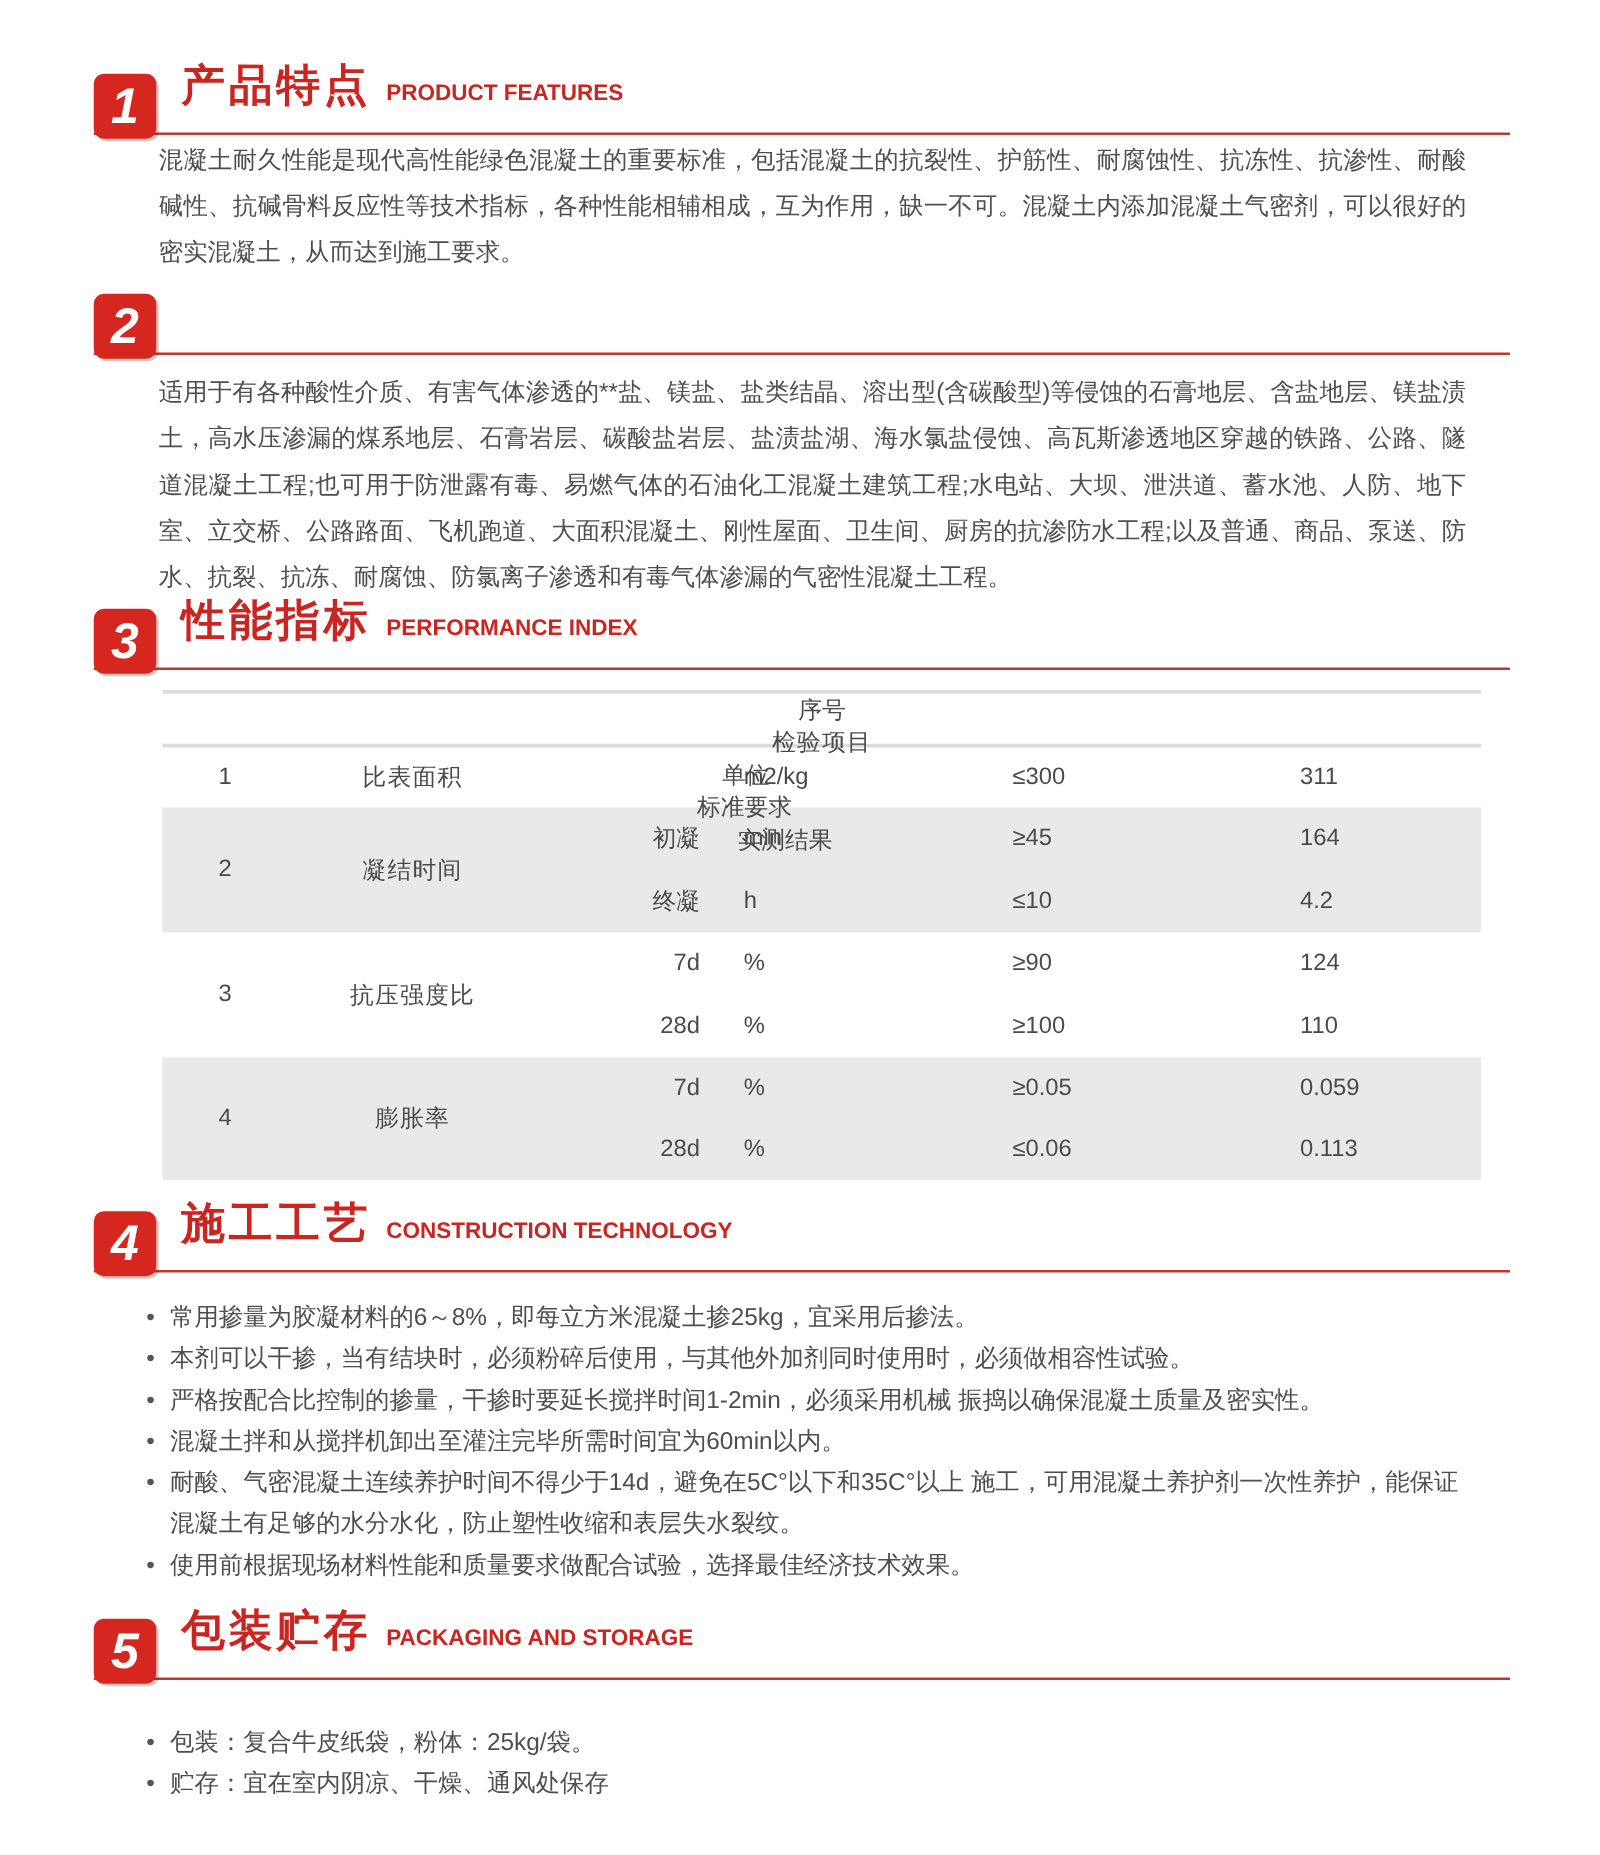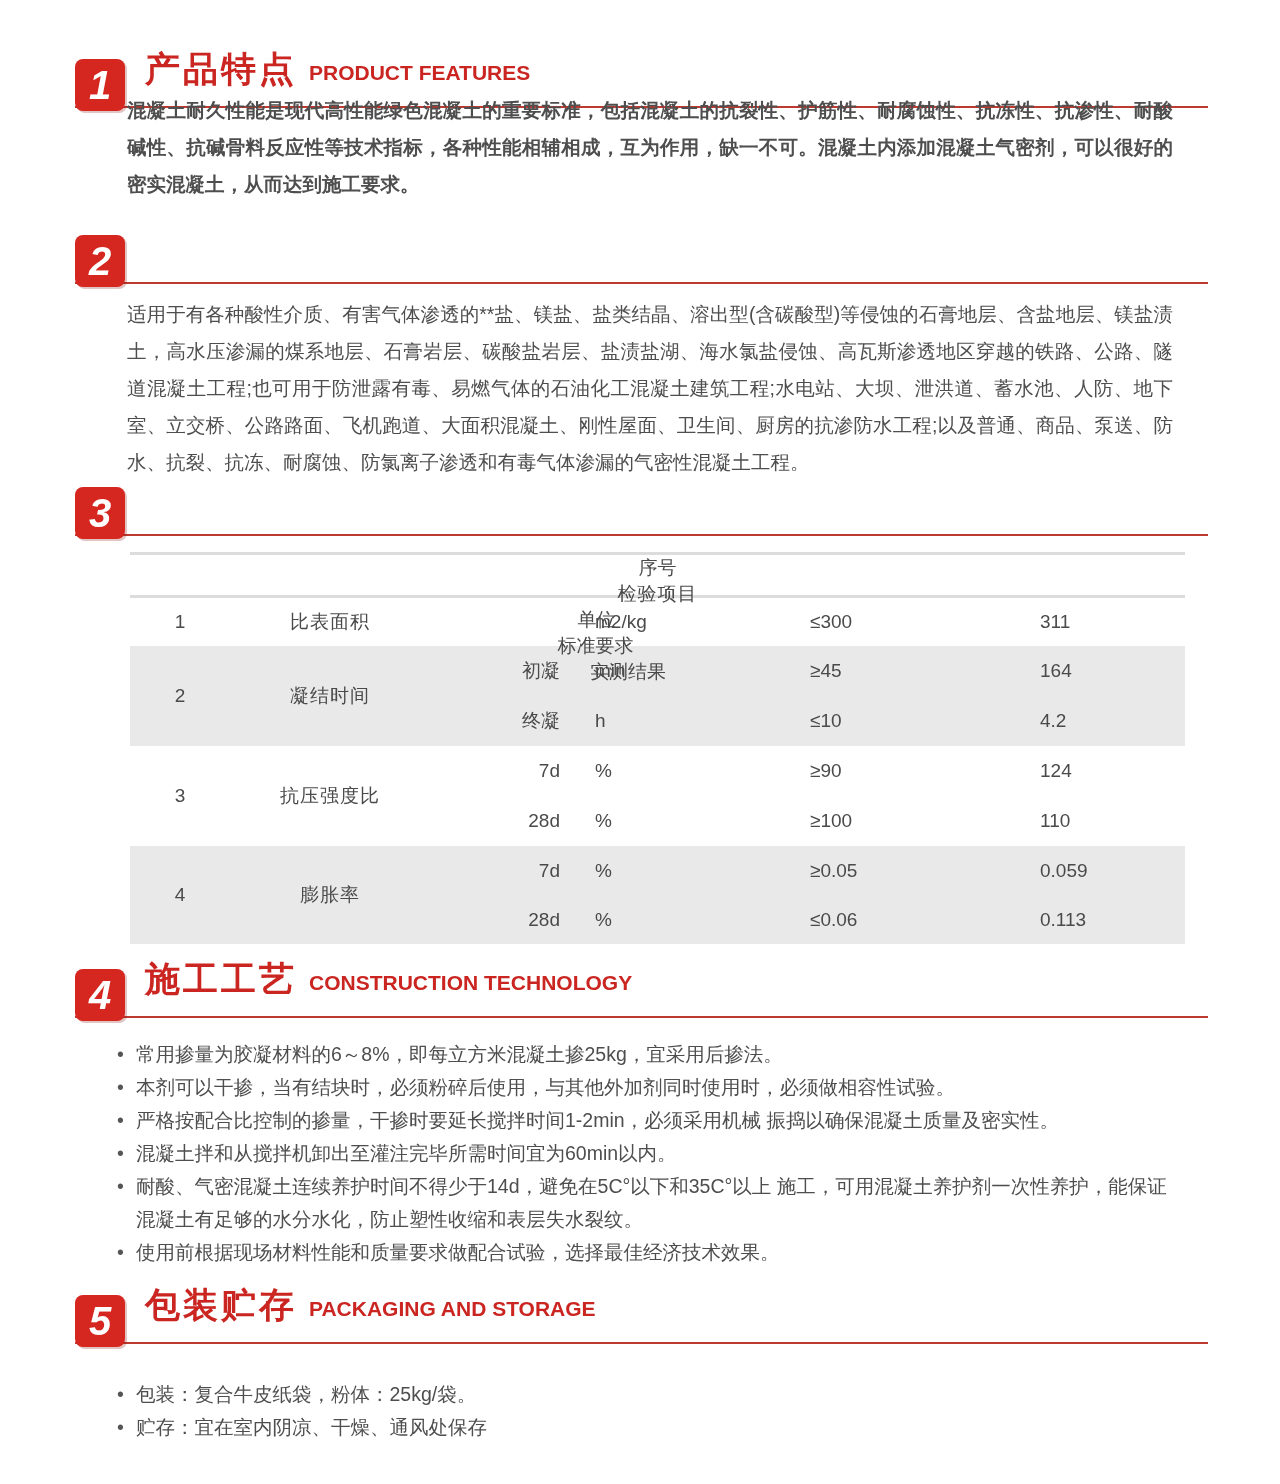--- a/index.html
+++ b/index.html
@@ -10,21 +10,21 @@
   
   .sec-header { position:absolute; left:75px; right:72px; height:56px;
                 border-bottom:2px solid #bd3a31; }
   .sec-num { position:absolute; left:0; bottom:-5px; width:50px; height:52px;
              background:#d5261f; color:#ffffff; border-radius:8px;
              font-size:40px; font-weight:bold; font-style:italic;
              display:flex; align-items:center; justify-content:center;
              box-shadow:2px 2px 0 rgba(140,20,15,.25); }
   .sec-titles { position:absolute; left:70px; bottom:20px; display:flex; align-items:flex-end; }
   .sec-zh { font-size:35px; font-weight:700; color:#ca2520; letter-spacing:3px; line-height:1; }
-  .sec-en { font-size:21px; font-weight:600; color:#ca2520; margin-left:12px; padding-bottom:3px; line-height:1; }
+  .sec-en { font-size:18px; font-weight:600; color:#ca2520; margin-left:12px; padding-bottom:3px; line-height:1; }
 
   
   .para { position:absolute; left:127px; width:1046px; font-size:19.5px; line-height:37px;
           color:#4e4e4e; text-align:justify; }
 
   ul.bullets { position:absolute; left:115px; width:1060px; list-style:none; }
   ul.bullets li { position:relative; padding-left:21px; font-size:19.5px;
                   line-height:33px; color:#4e4e4e; }
   ul.bullets li::before { content:"•"; position:absolute; left:2px; top:0; color:#555; }
 
@@ -38,21 +38,21 @@
   .subrow { display:flex; align-items:center; }
   .cell { flex:none; }
   .col-no   { width:100px; text-align:center; }
   .col-item { width:200px; text-align:center; letter-spacing:1px; }
   .col-sub  { width:130px; text-align:right; }
   .col-unit { width:230px; padding-left:35px; }
   .col-std  { width:240px; padding-left:20px; }
   .col-res  { width:155px; padding-left:10px; }
 
   
-  #sec1-h { top:52px; }   #sec1-p  { top:92px;font-weight:bold; }
+  #sec1-h { top:52px; }   #sec1-p  { top:110px; }
   #sec2-h { top:228px; }  #sec2-p  { top:296px; }
   #sec3-h { top:480px; }  #sec3-t  { top:552px; }
   #sec4-h { top:962px; }  #sec4-b  { top:1038px; }
   #sec5-h { top:1288px; } #sec5-b  { top:1378px; }
 </style>
 </head>
 <body>
 
 <div class="page">
 
@@ -65,20 +65,24 @@
   </div>
   <p class="para" id="sec1-p">混凝土耐久性能是现代高性能绿色混凝土的重要标准，包括混凝土的抗裂性、护筋性、耐腐蚀性、抗冻性、抗渗性、耐酸碱性、抗碱骨料反应性等技术指标，各种性能相辅相成，互为作用，缺一不可。混凝土内添加混凝土气密剂，可以很好的密实混凝土，从而达到施工要求。</p>
 
   <div class="sec-header" id="sec2-h">
     <div class="sec-num">2</div>
   </div>
   <p class="para" id="sec2-p">适用于有各种酸性介质、有害气体渗透的**盐、镁盐、盐类结晶、溶出型(含碳酸型)等侵蚀的石膏地层、含盐地层、镁盐渍土，高水压渗漏的煤系地层、石膏岩层、碳酸盐岩层、盐渍盐湖、海水氯盐侵蚀、高瓦斯渗透地区穿越的铁路、公路、隧道混凝土工程;也可用于防泄露有毒、易燃气体的石油化工混凝土建筑工程;水电站、大坝、泄洪道、蓄水池、人防、地下室、立交桥、公路路面、飞机跑道、大面积混凝土、刚性屋面、卫生间、厨房的抗渗防水工程;以及普通、商品、泵送、防水、抗裂、抗冻、耐腐蚀、防氯离子渗透和有毒气体渗漏的气密性混凝土工程。</p>
 
   <div class="sec-header" id="sec3-h">
     <div class="sec-num">3</div>
+    <div class="sec-titles">
+      <span class="sec-zh">性能指标</span>
+      <span class="sec-en">PERFORMANCE INDEX</span>
+    </div>
   </div>
 
   <div class="ptable" id="sec3-t">
     <div class="t-head">
       <div class="cell col-no">序号</div>
       <div class="cell col-item">检验项目</div>
       <div class="cell col-sub"></div>
       <div class="cell col-unit">单位</div>
       <div class="cell col-std">标准要求</div>
       <div class="cell col-res">实测结果</div>

